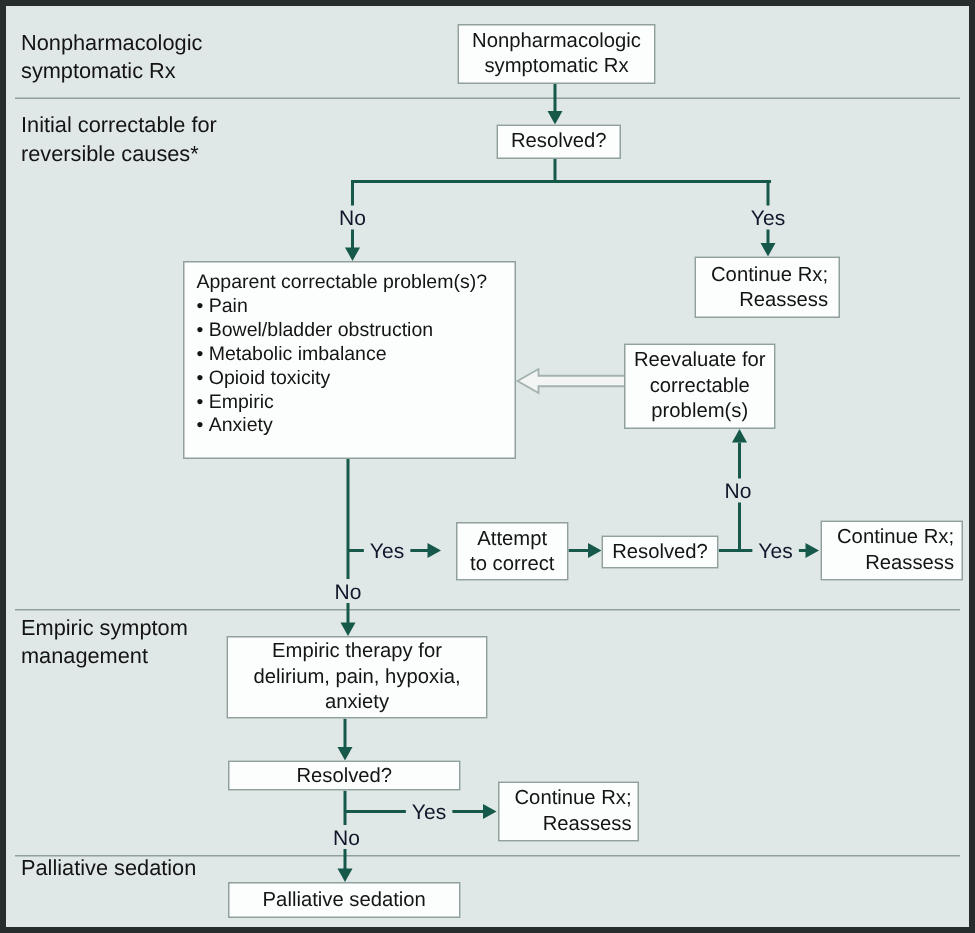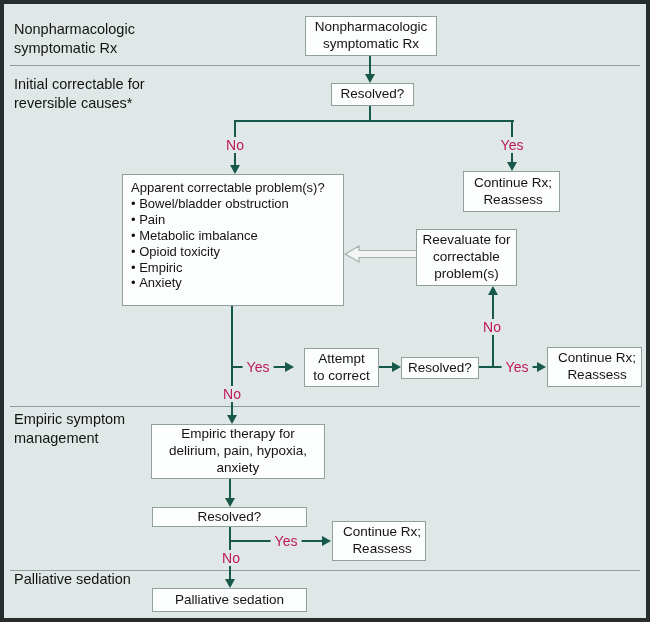--- a/index.html
+++ b/index.html
@@ -19,38 +19,38 @@
     font-size:14.5px; line-height:1.32;
     white-space:pre-line; color:#141414;
   }
   .box {
     position:absolute; box-sizing:border-box;
     background:#fcfdfd; border:1px solid #8fa09d;
     display:flex; align-items:center; justify-content:center;
     text-align:center; white-space:pre-line;
     font-size:13.5px; line-height:1.25; color:#141414;
   }
-  .box.leftalign { justify-content:flex-start; text-align:center; padding-left:10px; }
+  .box.leftalign { justify-content:flex-start; text-align:right; padding-left:10px; }
   .bigbox {
     position:absolute; box-sizing:border-box;
     background:#fcfdfd; border:1px solid #8fa09d;
     font-size:13px; line-height:15.9px;
     padding:5px 6px 4px 8px; text-align:left;
   }
   .bigbox .bullet::before { content:"\2022\00a0"; }
   .vline { position:absolute; width:2px; background:#165849; }
   .hline { position:absolute; height:2px; background:#165849; }
   .ah { position:absolute; width:0; height:0; }
   .ah-down  { border-left:5px solid transparent; border-right:5px solid transparent; border-top:9px solid #165849; }
   .ah-up    { border-left:5px solid transparent; border-right:5px solid transparent; border-bottom:9px solid #165849; }
   .ah-right { border-top:5px solid transparent; border-bottom:5px solid transparent; border-left:9px solid #165849; }
   .elabel {
     position:absolute; transform:translate(-50%,-50%);
     background:#e0e8e7; padding:0 4px;
-    font-size:14px; color:#be185d; white-space:nowrap;
+    font-size:14px; color:#0f172a; white-space:nowrap;
   }
   .openarrow { position:absolute; }
 </style>
 </head>
 <body>
 
 <div id="canvas">
 
   <div class="divider" style="top:61px"></div>
   <div class="divider" style="top:402px"></div>
@@ -107,22 +107,22 @@
   <div class="box" style="left:301px; top:12px; width:132px; height:40px">Nonpharmacologic
 symptomatic Rx</div>
 
   <div class="box" style="left:327px; top:79px; width:83px; height:23px">Resolved?</div>
 
   <div class="box leftalign" style="left:459px; top:167px; width:97px; height:41px">Continue Rx;
 Reassess</div>
 
   <div class="bigbox" style="left:118px; top:170px; width:222px; height:132px">
     <div>Apparent correctable problem(s)?</div>
+    <div class="bullet">Pain</div>
     <div class="bullet">Bowel/bladder obstruction</div>
-    <div class="bullet">Pain</div>
     <div class="bullet">Metabolic imbalance</div>
     <div class="bullet">Opioid toxicity</div>
     <div class="bullet">Empiric</div>
     <div class="bullet">Anxiety</div>
   </div>
 
   <div class="box" style="left:412px; top:225px; width:101px; height:57px">Reevaluate for
 correctable
 problem(s)</div>
 

